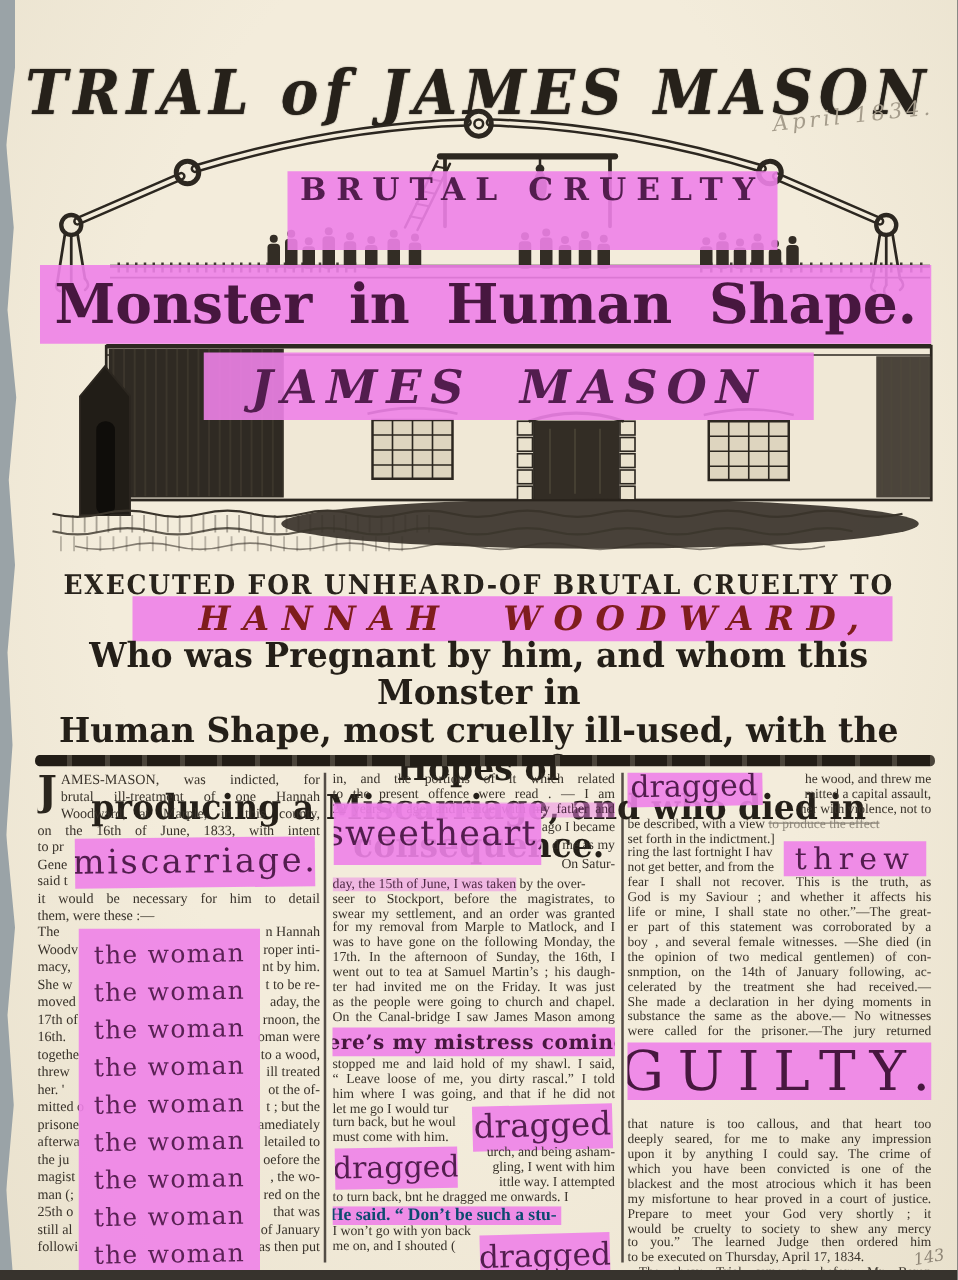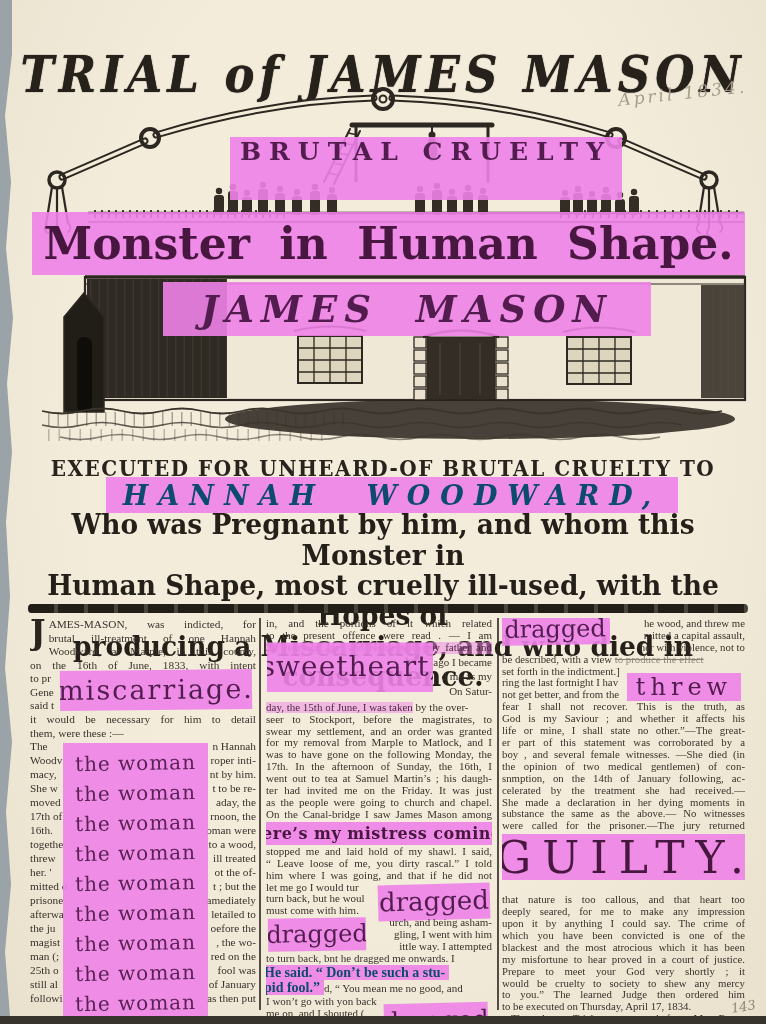--- a/index.html
+++ b/index.html
@@ -22,21 +22,21 @@
       align-items:center;justify-content:center;white-space:nowrap;overflow:hidden;}
   #hl-brutal{left:230px;top:137px;width:392px;height:63px;font:700 25px "DejaVu Serif",serif;
              letter-spacing:8px;align-items:flex-start;}
   #hl-monster{left:32px;top:212px;width:713px;height:63px;font:700 44px "DejaVu Serif",serif;
               word-spacing:14px;color:#47173f;}
   #hl-james{left:163px;top:282px;width:488px;height:54px;font:italic 700 37px "DejaVu Serif",serif;
             letter-spacing:7px;word-spacing:18px;}
   .executed{position:absolute;top:456px;left:0;right:0;text-align:center;
             font:700 20px "DejaVu Serif",serif;letter-spacing:1.5px;color:#28231c;transform:scaleY(1.08);}
   #hl-hannah{left:106px;top:477px;width:572px;height:36px;font:italic 700 27px "DejaVu Serif",serif;
-             letter-spacing:10px;word-spacing:22px;color:#0c4a6e;}
+             letter-spacing:10px;word-spacing:22px;color:#7f1d1d;padding-left:36px;}
   .subhead{position:absolute;top:513px;left:8px;right:8px;text-align:center;
            font:700 26.5px/1.1 "DejaVu Serif",serif;color:#241f18;transform:scaleY(1.04);}
   .ornament{position:absolute;top:604px;left:28px;width:720px;height:9px;border-radius:4px/60%;
             background:repeating-linear-gradient(90deg,#221d16 0 26px,#4a443a 26px 30px);}
   .columns{position:absolute;top:618px;left:0;width:766px;height:400px;color:#38322a;overflow:hidden;}
   .vrule{position:absolute;top:0;bottom:8px;width:1.7px;background:#2c2620;opacity:.8;}
   .col{position:absolute;top:0;bottom:0;overflow:hidden;}
   .col-left{left:30px;width:226px;font-size:11.3px;line-height:13.5px;}
   .col-mid{left:266px;width:226px;font-size:11px;line-height:11.9px;}
   .col-right{left:502px;width:243px;font-size:10.8px;line-height:11.9px;}
@@ -319,21 +319,21 @@
               <span>, the wo-</span>
             </div>
 
             <div class="frag-row">
               <span>man (;</span>
               <span>red on the</span>
             </div>
 
             <div class="frag-row">
               <span>25th o</span>
-              <span>fool was</span>
+              <span>that was</span>
             </div>
 
             <div class="frag-row">
               <span>still al</span>
               <span>of January</span>
             </div>
 
             <div class="frag-row">
               <span>followi</span>
               <span>as then put</span>
@@ -403,21 +403,20 @@
         <div>
 
         <div class="fr" style="height:11.9px">urch, and being asham-</div>
             <div class="fr" style="height:11.9px">gling,  I went with him</div>
             <div class="fr" style="height:11.9px">ittle way.   I attempted</div>
           </div>
         <div class="hl stampbox" id="box-dragB">dragged</div>
       </div>
       <div class="cline last">to turn back,  bnt he dragged me onwards.   I</div>
       <div class="he-line"><span class="hl-inline">He said.   “ Don’t be such a stu-</span></div>
-      <div class="he-line"><span class="hl-inline">pid fool.”</span><span>d, “ You mean me no good, and</span></div>
       <div class="region">
         <div>
 
         <div class="fl" style="height:11.9px">I won’t go with yon back</div>
             <div class="fl" style="height:11.9px">me on,  and  I shouted (</div>
           </div>
         <div class="hl stampbox" id="box-dragC">dragged</div>
       </div>
     </div>
 

